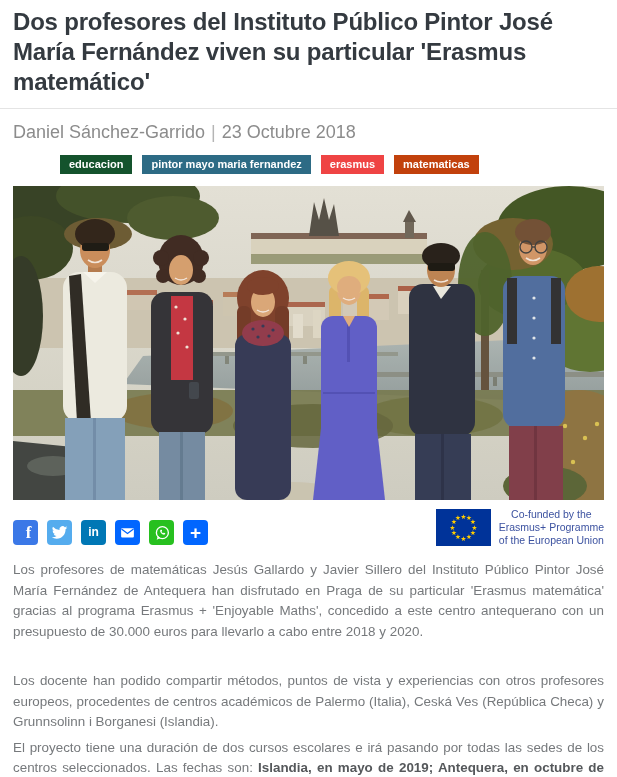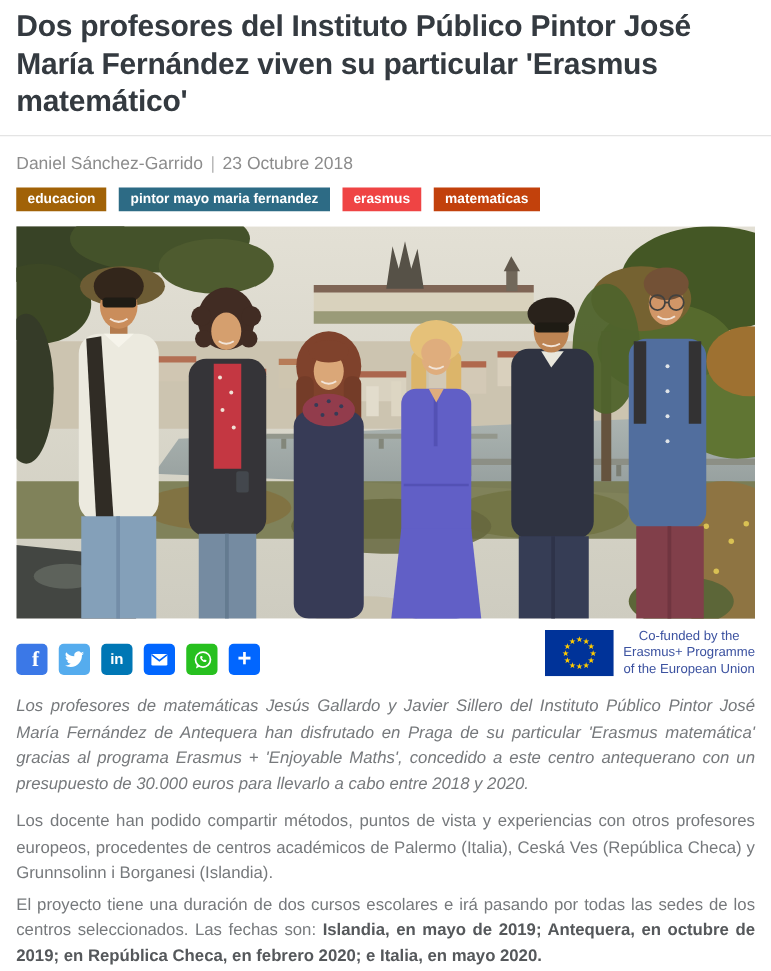--- a/index.html
+++ b/index.html
@@ -8,21 +8,21 @@
     width:617px; min-height:777px; overflow:hidden;
     padding:0 13px; background:#fff;
     font-family:"Liberation Sans", sans-serif;
   }
   
   h1.title {
     margin:7px 0 0; font-size:24px; line-height:30px; font-weight:700;
     color:#343a40; letter-spacing:-0.2px;
   }
   .rule { border:none; border-top:1px solid #e4e4e4; margin:11px -13px 0; }
-  .byline { margin:13px 0 12px; font-size:14px; color:#8c8c8c; }
+  .byline { margin:13px 0 12px; font-size:18px; color:#8c8c8c; }
   .byline .sep { margin:0 6px; color:#b5b5b5; }
   
   .tags { display:flex; gap:10px; margin-bottom:12px; }
   .tag {
     color:#fff; font-size:11px; font-weight:700; text-decoration:none;
     padding:3px 9px 4px; display:inline-block; line-height:12px;
   }
   
   .photo-wrap { width:591px; height:314px; overflow:hidden; }
   .photo-wrap svg { display:block; }
@@ -35,38 +35,38 @@
     font-weight:700; overflow:hidden;
   }
   .share-btn .glyph-f  { font-size:17px; line-height:25px; font-family:"Liberation Serif",serif; margin-left:6px; }
   .share-btn .glyph-in { font-size:12px; line-height:25px; }
   .share-btn .glyph-plus { font-size:19px; line-height:23px; font-weight:700; }
   .eu-block { display:flex; align-items:center; gap:8px; margin-top:2px; }
   .eu-text { font-size:10.5px; line-height:13px; color:#3c52a0; text-align:center; font-weight:400; }
   
   .article-body { margin-top:13px; font-size:13.4px; line-height:20.5px; color:#76797c; text-align:justify; }
   .article-body p { margin:0 0 5px; }
-  .article-body p.gap-after { margin-bottom:10px;font-style:italic; }
+  .article-body p.gap-after { margin-bottom:29px; }
   .article-body .b { font-weight:700; color:#55585b; }
 </style>
 </head>
 <body>
 
 <div class="page">
 
   <h1 class="title">Dos profesores del Instituto Público Pintor José María Fernández viven su particular 'Erasmus matemático'</h1>
 
   <hr class="rule">
 
   <div class="byline">
     <span>Daniel Sánchez-Garrido</span><span class="sep">|</span><span>23 Octubre 2018</span>
   </div>
 
   <div class="tags">
-    <a href="#" class="tag" style="background-color: #a16207;">educacion</a>
+    <a href="#" class="tag" style="background-color: #14532d; margin-left: 47px;">educacion</a>
     <a href="#" class="tag" style="background-color: rgb(45, 107, 133);">pintor mayo maria fernandez</a>
     <a href="#" class="tag" style="background-color: #ef4444;">erasmus</a>
     <a href="#" class="tag" style="background-color: #c2410c;">matematicas</a>
   </div>
 
   <div class="photo-wrap">
     <svg width="591" height="314" viewBox="0 0 591 314">
       <defs>
         <linearGradient id="sky" x1="0" y1="0" x2="0" y2="1">
           <stop offset="0" stop-color="#e3e1d8"></stop>

